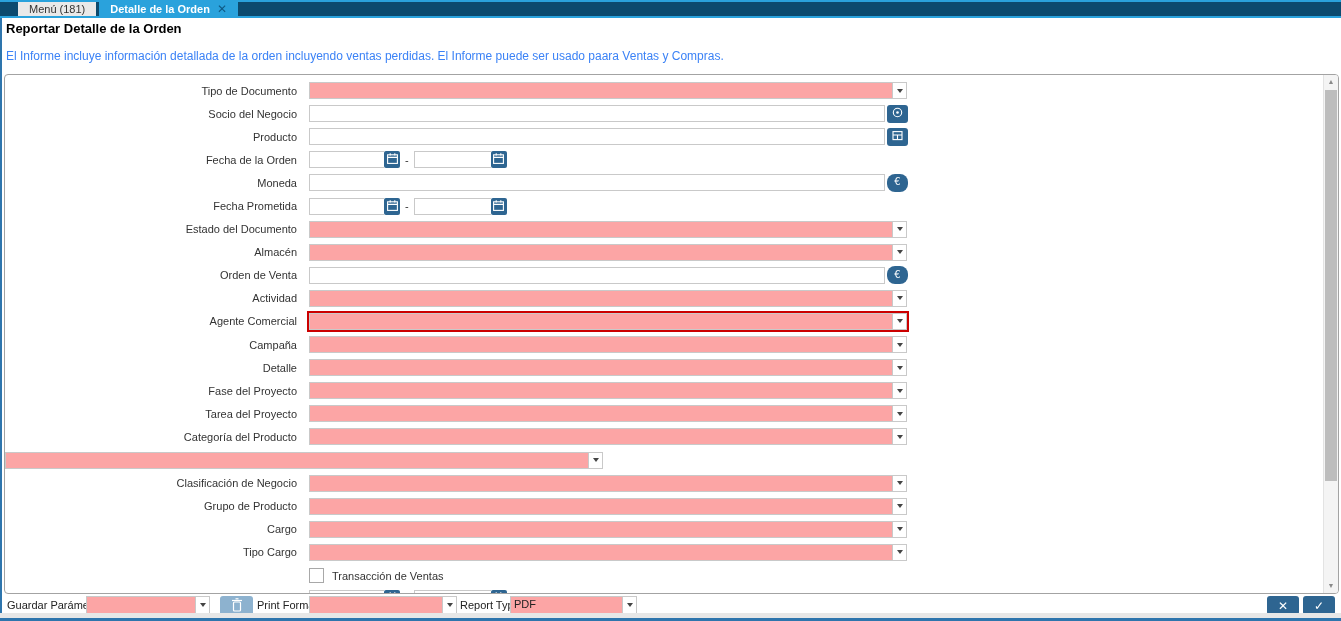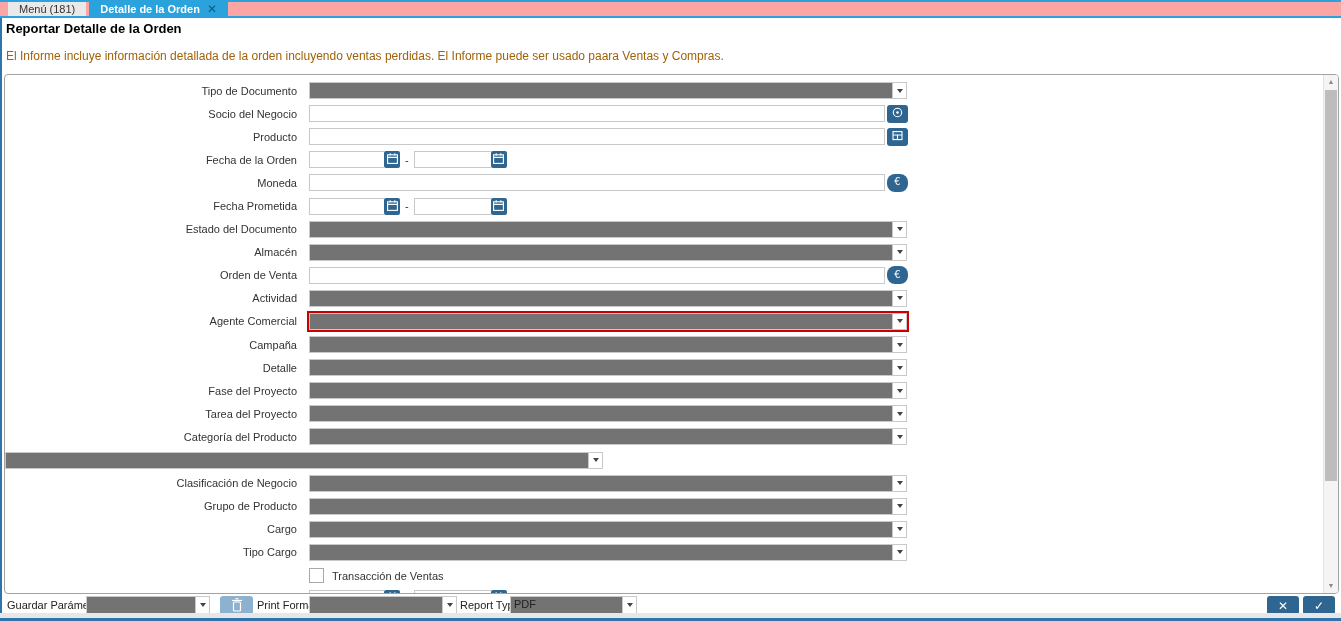--- a/index.html
+++ b/index.html
@@ -4,39 +4,39 @@
 <style>
   * { margin:0; padding:0; box-sizing:border-box; }
   html,body { width:1341px; height:621px; overflow:hidden; background:#fff; }
   body { font-family:"Liberation Sans","DejaVu Sans",sans-serif; font-size:11px; color:#222; }
 
   .page { position:relative; width:1341px; height:621px; background:#fff;
           border-left:2px solid #2e75ad; }
 
   
   .tabbar { height:18px; border-top:2px solid #2aa2dc; border-bottom:2px solid #2aa2dc;
-            display:flex; align-items:stretch; background:#fca5a5; padding-left:8px; margin-left:-2px; }
+            display:flex; align-items:stretch; background:#0c4a6e; padding-left:18px; margin-left:-2px; }
   .tab { display:flex; align-items:center; gap:7px; padding:0 11px; font-size:11px; margin-right:3px; cursor:pointer; }
   .tab.inactive { background:#e9e9e9; color:#333; }
   .tab.active { background:#2aa2dc; color:#fff; font-weight:bold; }
   .tab-close { color:#0f5a85; font-weight:bold; font-size:12px; line-height:1; }
 
   
   .page-title { font-size:13px; font-weight:bold; color:#000; padding:3px 4px 0 4px; }
-  .page-desc  { font-size:12px; color:#a16207; padding:13px 4px 0 4px; }
+  .page-desc  { font-size:12px; color:#3b82f6; padding:13px 4px 0 4px; }
 
   
   .panel { position:absolute; left:2px; right:2px; top:74px; bottom:27px;
            border:1px solid #a3a3a3; border-radius:4px; background:#fff; overflow:hidden; }
   .rows { padding-top:4px; }
   .row { display:flex; align-items:center; height:23.1px; }
   .row-label { width:292px; flex:none; text-align:right; margin-right:12px;
                color:#333; font-size:11px; white-space:nowrap; }
 
-  .combo { position:relative; width:598px; height:17px; background:#737373;
+  .combo { position:relative; width:598px; height:17px; background:#fca5a5;
            border:1px solid #c9c9c9; display:flex; }
   .combo.small { height:18px; }
   .combo-text { flex:1; padding:1px 3px; font-size:11px; color:#222; overflow:hidden; white-space:nowrap; }
   .combo-arrow-btn { width:14px; flex:none; border-left:1px solid #c9c9c9; background:#fff;
                      display:flex; align-items:center; justify-content:center; cursor:pointer; }
   .tri-down { width:0; height:0; border-left:3px solid transparent; border-right:3px solid transparent;
               border-top:4px solid #444; }
   .row.highlight .combo { outline:2px solid #cc0000; }
 
   .lookup-input { width:576px; height:17px; border:1px solid #c9c9c9; margin-right:2px;

